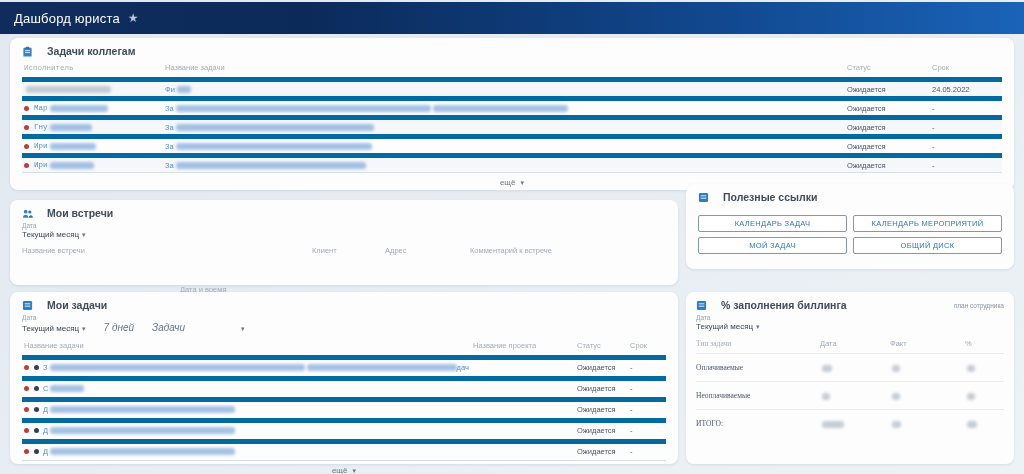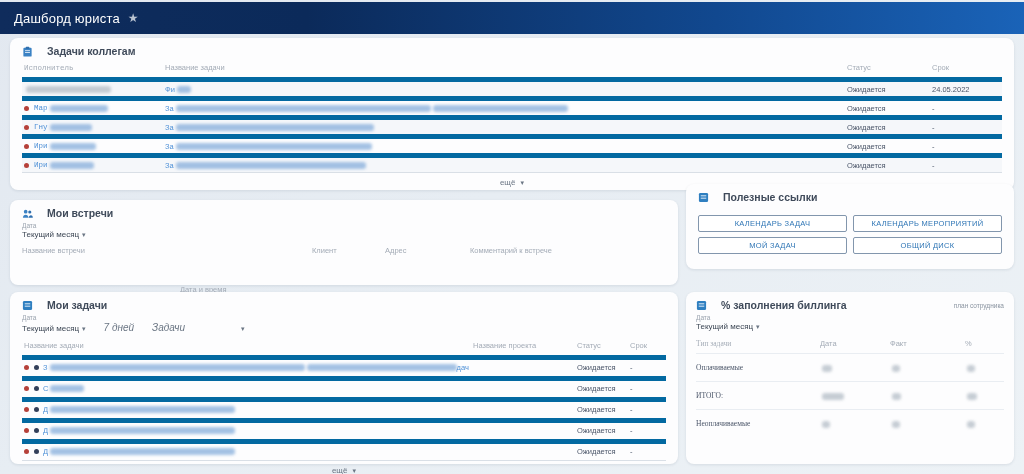--- a/index.html
+++ b/index.html
@@ -358,25 +358,25 @@
     <div class="b-pct">%</div>
   </div>
   <div>
     <div class="trow">
       <div class="b-type bill-type">Оплачиваемые</div>
       <div class="b-plan"><span class="redact gray" style="width:10px"></span></div>
       <div class="b-fact"><span class="redact gray" style="width:8px"></span></div>
       <div class="b-pct"><span class="redact gray" style="width:8px"></span></div>
     </div>
     <div class="trow">
+      <div class="b-type bill-type">Неоплачиваемые</div>
+      <div class="b-plan"><span class="redact gray" style="width:8px"></span></div>
+      <div class="b-fact"><span class="redact gray" style="width:8px"></span></div>
+      <div class="b-pct"><span class="redact gray" style="width:8px"></span></div>
+    </div>
+    <div class="trow">
       <div class="b-type bill-type">ИТОГО:</div>
       <div class="b-plan"><span class="redact gray" style="width:22px"></span></div>
       <div class="b-fact"><span class="redact gray" style="width:9px"></span></div>
       <div class="b-pct"><span class="redact gray" style="width:10px"></span></div>
     </div>
-    <div class="trow">
-      <div class="b-type bill-type">Неоплачиваемые</div>
-      <div class="b-plan"><span class="redact gray" style="width:8px"></span></div>
-      <div class="b-fact"><span class="redact gray" style="width:8px"></span></div>
-      <div class="b-pct"><span class="redact gray" style="width:8px"></span></div>
-    </div>
   </div>
 </div>
 
 </body></html>

